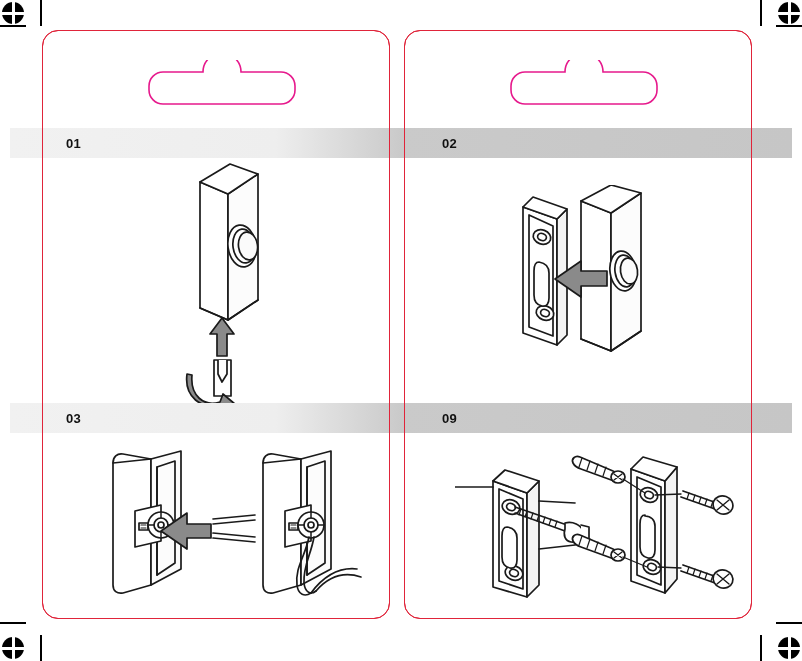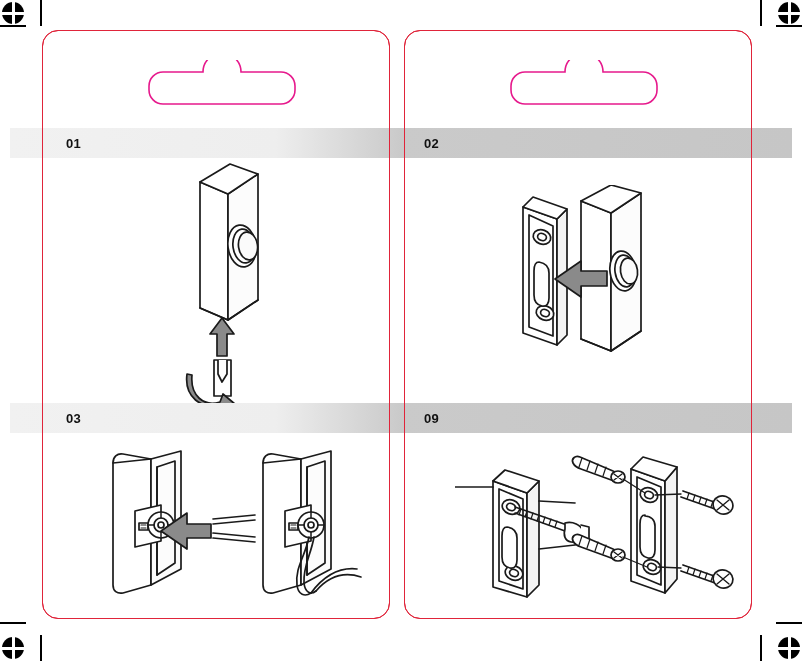--- a/index.html
+++ b/index.html
@@ -77,21 +77,21 @@
   .band-label {
     position: absolute;
     top: 50%;
     transform: translateY(-50%);
     font-size: 13px;
     font-weight: bold;
     color: #111111;
     letter-spacing: 0.3px;
   }
   .band-label.left  { left: 56px; }
-  .band-label.right { left: 414px; text-align: center; }
+  .band-label.right { left: 432px; text-align: center; }
 
   
   .hanger {
     position: absolute;
     width: 150px;
     height: 46px;
     z-index: 3;
   }
 
   

